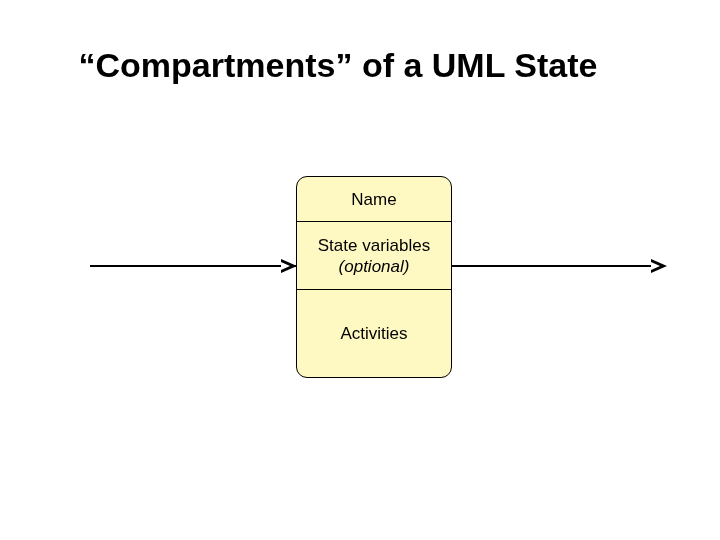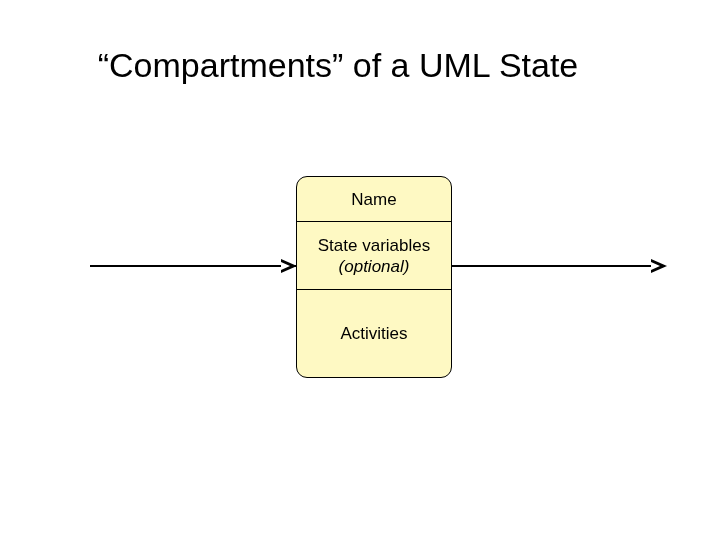--- a/index.html
+++ b/index.html
@@ -26,21 +26,21 @@
 
   
   #slide-title {
     position: absolute;
     left: 0;
     top: 44px;
     width: 676px;
     text-align: center;
     font-size: 34px;
     line-height: 42px;
-    font-weight: normal;
+    font-weight: bold;
     white-space: pre;
     color: #000000;
   }
 
   
   #state-box {
     position: absolute;
     left: 296px;
     top: 176px;
     width: 156px;

